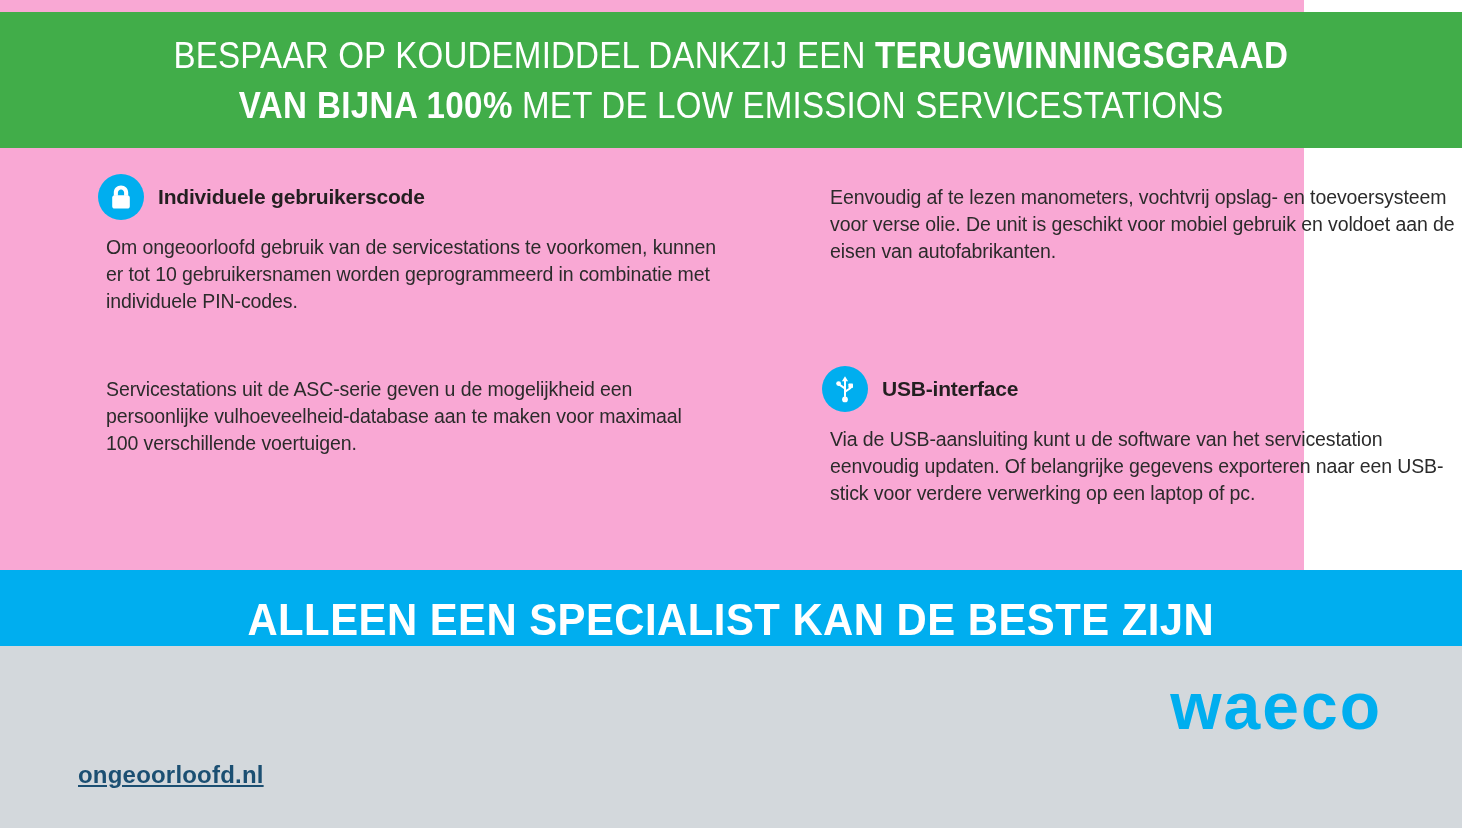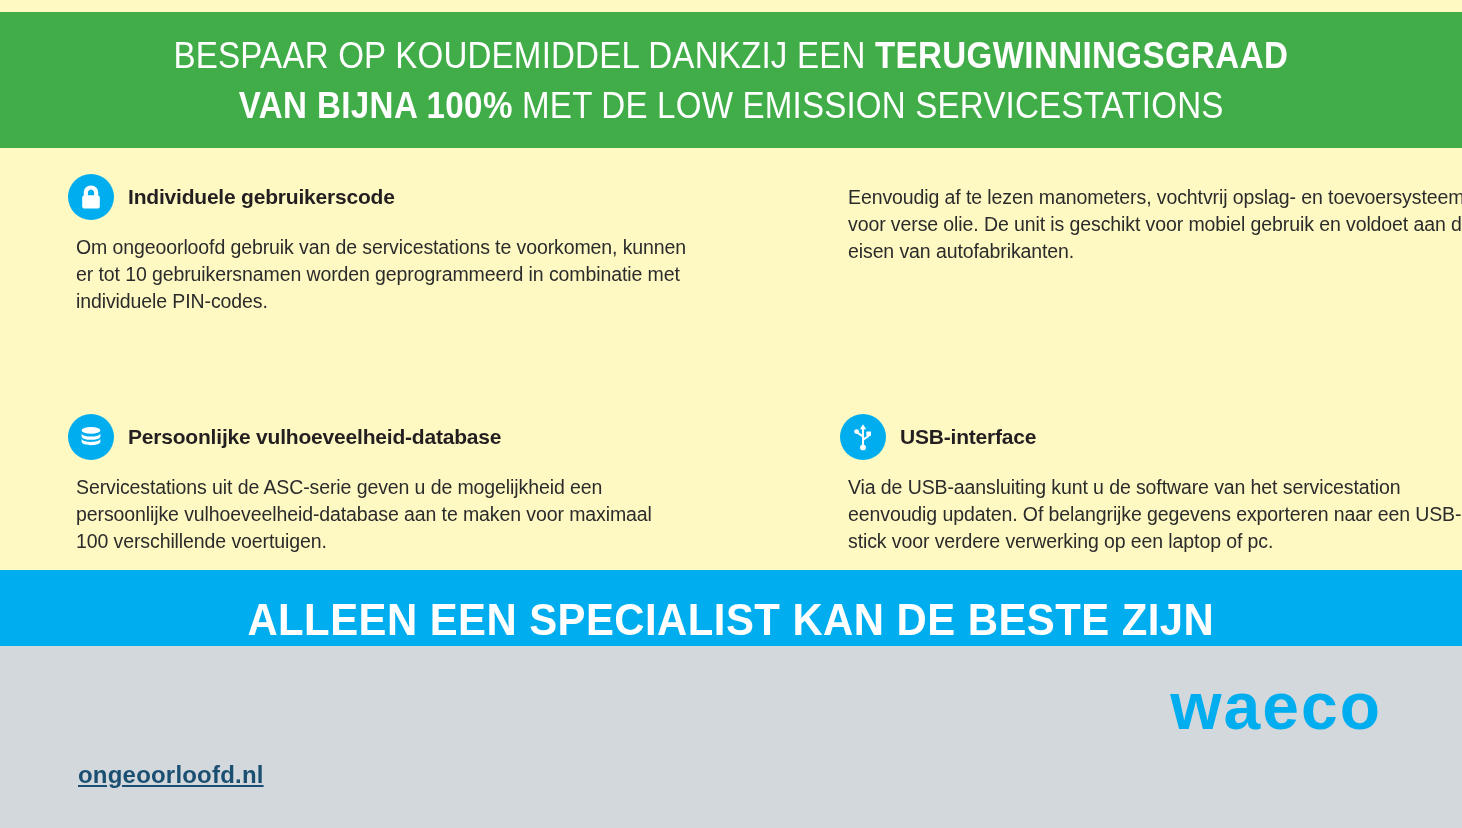--- a/index.html
+++ b/index.html
@@ -8,23 +8,23 @@
   html, body {
     width: 1462px;
     height: 828px;
     background: #ffffff;
     font-family: "Liberation Sans", sans-serif;
     overflow: hidden;
   }
 
   .page {
     position: relative;
-    width: 1462px;
+    width: 1304px;
     height: 828px;
-    background: #fef9c3;
+    background: #f9a8d4;
   }
 
   
   .header-banner {
     position: absolute;
     left: 0;
     top: 12px;
     width: 1462px;
     height: 136px;
     background: #41AD49;
@@ -52,22 +52,21 @@
   
   .features {
     position: absolute;
     left: 0;
     top: 172px;
     width: 1462px;
     height: 392px;
     display: grid;
     grid-template-columns: 712px 700px;
     grid-template-rows: 192px 176px;
-    padding-left: 68px;
-    gap: 48px;
+    padding-left: 98px;
   }
 
   .feature { position: relative; padding-right: 40px; }
   .feature.col2 { padding-left: 12px; }
 
   .feature-head {
     display: flex;
     align-items: center;
     gap: 14px;
     height: 50px;
@@ -199,30 +198,20 @@
         <span class="feature-title">Individuele gebruikerscode</span>
       </div>
       <p class="feature-body">Om ongeoorloofd gebruik van de servicestations te voorkomen, kunnen er tot 10 gebruikersnamen worden geprogrammeerd in combinatie met individuele PIN-codes.</p>
     </div>
 
     <div class="feature col2">
       <p class="feature-body">Eenvoudig af te lezen manometers, vochtvrij opslag- en toevoersysteem voor verse olie. De unit is geschikt voor mobiel gebruik en voldoet aan de eisen van autofabrikanten.</p>
     </div>
 
     <div class="feature col1">
-      <div class="feature-head">
-        <span class="icon-circle">
-          <svg width="28" height="28" viewBox="0 0 28 28" aria-hidden="true">
-            <ellipse cx="14" cy="7.4" rx="9.4" ry="3.4" fill="#ffffff"></ellipse>
-            <path d="M4.6 10.2c0 1.9 4.2 3.4 9.4 3.4s9.4-1.5 9.4-3.4v3.2c0 1.9-4.2 3.4-9.4 3.4s-9.4-1.5-9.4-3.4v-3.2z" fill="#ffffff"></path>
-            <path d="M4.6 15.6c0 1.9 4.2 3.4 9.4 3.4s9.4-1.5 9.4-3.4v3.2c0 1.9-4.2 3.4-9.4 3.4s-9.4-1.5-9.4-3.4v-3.2z" fill="#ffffff"></path>
-          </svg>
-        </span>
-        <span class="feature-title">Persoonlijke vulhoeveelheid-database</span>
-      </div>
       <p class="feature-body">Servicestations uit de ASC-serie geven u de mogelijkheid een persoonlijke vulhoeveelheid-database aan te maken voor maximaal 100 verschillende voertuigen.</p>
     </div>
 
     <div class="feature col2">
       <div class="feature-head">
         <span class="icon-circle">
           <svg width="26" height="30" viewBox="0 0 26 30" aria-hidden="true">
             <path d="M13 2.2l3.1 5.1h-2.1v14.4h-2V7.3h-2.1L13 2.2z" fill="#ffffff"></path>
             <rect x="12.1" y="7" width="1.8" height="16" fill="#ffffff"></rect>
             <circle cx="13" cy="25.4" r="2.9" fill="#ffffff"></circle>

